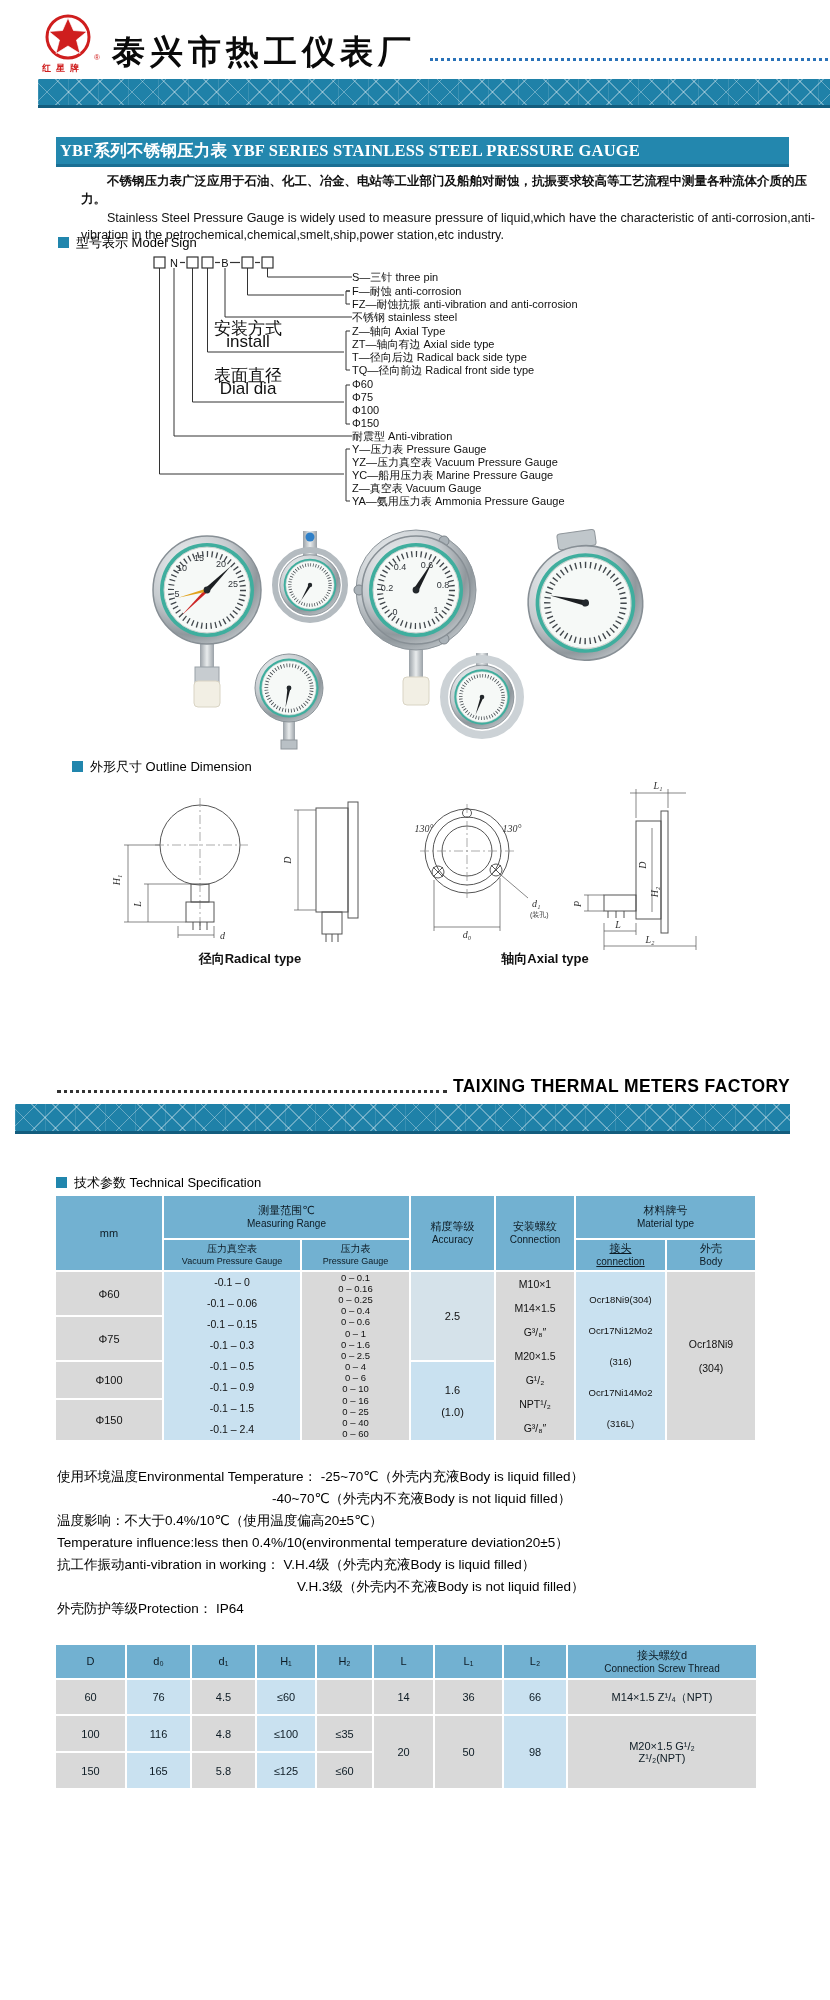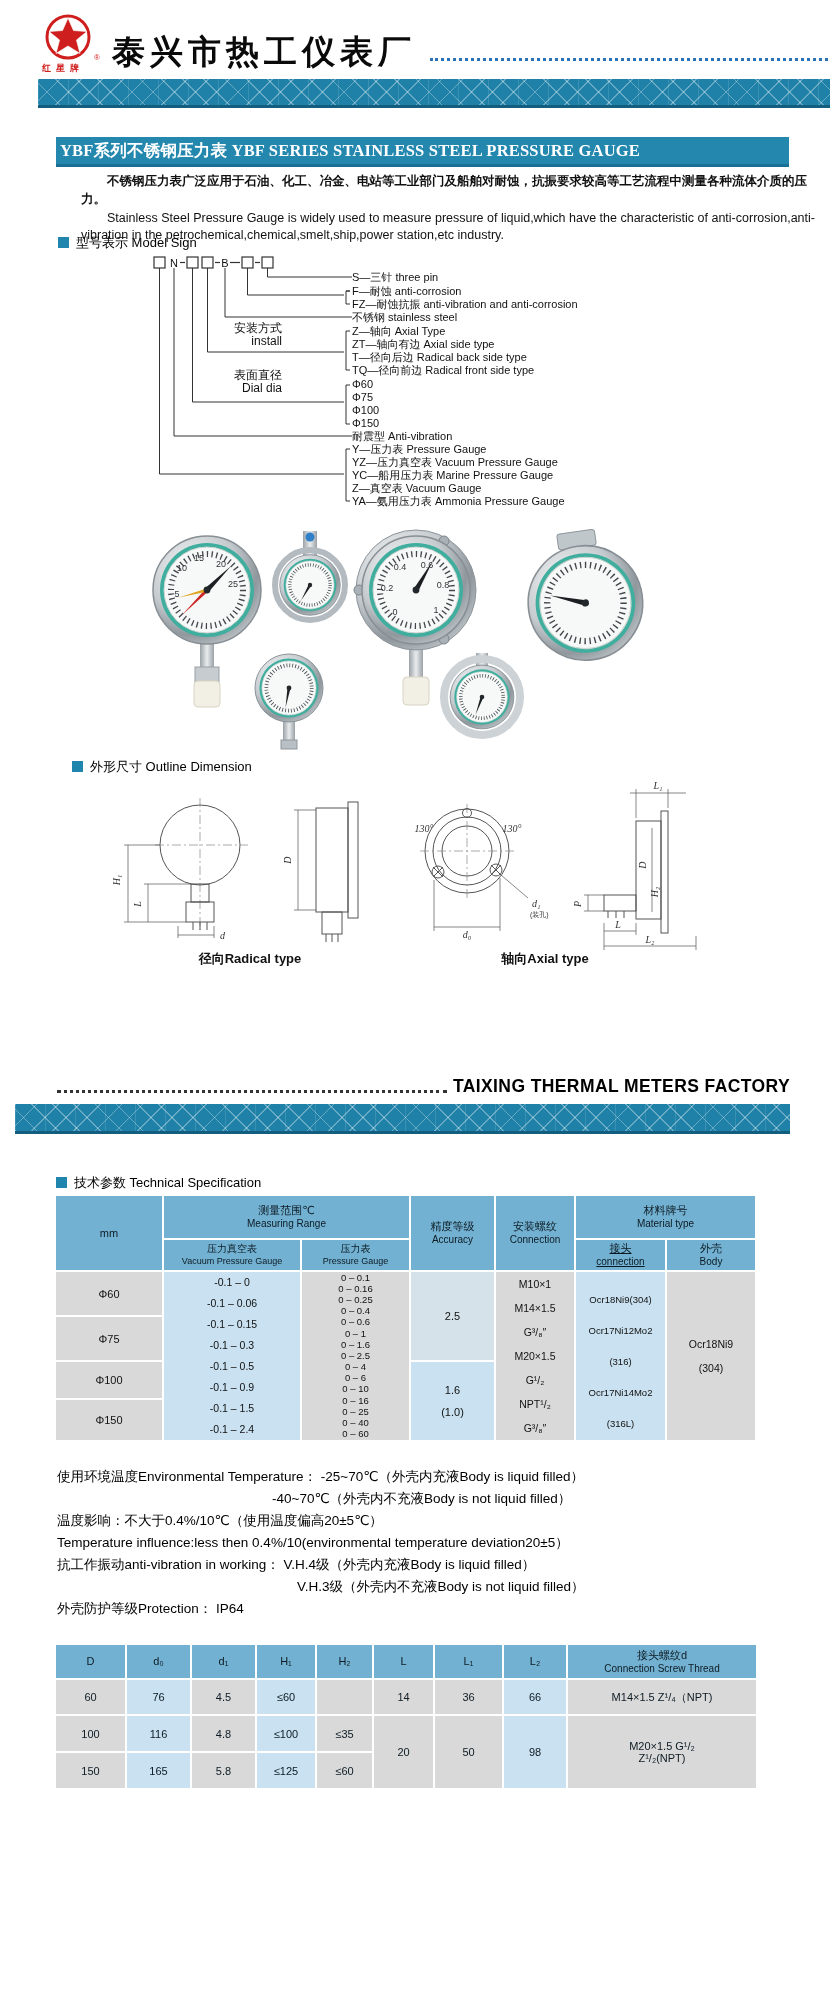--- a/index.html
+++ b/index.html
@@ -11,21 +11,21 @@
        repeating-linear-gradient(45deg, rgba(255,255,255,.32) 0 1.2px, transparent 1.2px 15px),
        repeating-linear-gradient(135deg, rgba(255,255,255,.32) 0 1.2px, transparent 1.2px 15px),
        repeating-linear-gradient(90deg, rgba(255,255,255,.12) 0 1px, transparent 1px 30px);
      border-bottom:3px solid #135d7e;}
   .titlebar{background:#2387ae;color:#fff;font-family:"Liberation Serif","DejaVu Serif",serif;
      font-weight:bold;font-size:16.5px;line-height:27px;padding-left:4px;letter-spacing:.2px;
      border-bottom:3px solid #1a6f94;white-space:nowrap;overflow:hidden;}
   .sq{display:inline-block;width:11px;height:11px;background:#2186ad;margin-right:7px;vertical-align:-1px;}
   .shead{font-size:13px;color:#000;}
   .mlab{position:absolute;left:352px;font-size:11px;white-space:nowrap;color:#111;}
-  .mann{position:absolute;font-size:12px;line-height:13px;text-align:right;color:#111;}
+  .mann{position:absolute;font-size:17px;line-height:13px;text-align:center;color:#111;}
   .cell{position:absolute;display:flex;align-items:center;justify-content:center;text-align:center;box-sizing:border-box;}
   .th{background:#72b1d1;color:#0d1b24;flex-direction:column;font-size:11px;line-height:13px;}
   .th .en{font-size:10px;}
   .bg-g{background:#d9d9d9;} .bg-b{background:#c9e1f0;} .bg-a{background:#d5e2ea;}
   .colflex{position:absolute;display:flex;flex-direction:column;justify-content:space-around;
      align-items:center;box-sizing:border-box;}
   .li-sm{font-size:10.5px;line-height:11px;} .li-xs{font-size:9.5px;line-height:10px;}
   .note{position:absolute;font-size:13.5px;color:#000;white-space:nowrap;}
   table.dimt{border-collapse:separate;border-spacing:2px;font-size:11px;color:#0d1b24;}
   table.dimt th{background:#72b1d1;font-weight:normal;font-size:11px;line-height:13px;}

